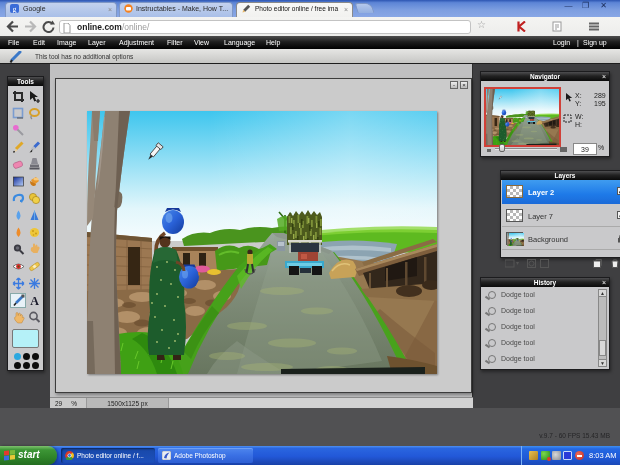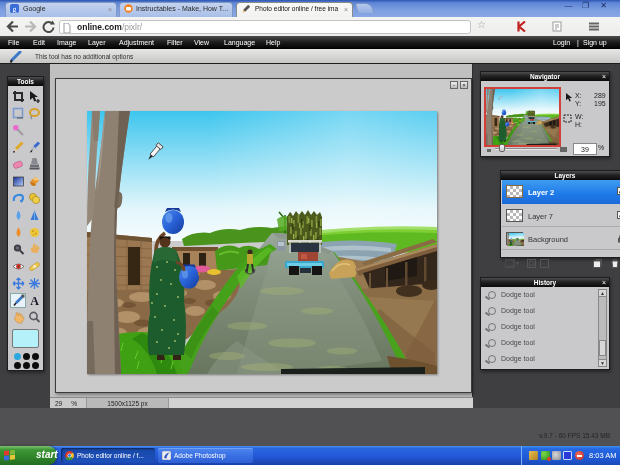--- a/index.html
+++ b/index.html
@@ -89,21 +89,21 @@
   <svg class="abs" style="left:6px;top:3px" width="13" height="13">
         <path d="M7 1.5 L2 6.5 L7 11.5 M2.5 6.5 H12" stroke="#4a4a4a" stroke-width="2.2" fill="none"></path>
       </svg>
   <svg class="abs" style="left:24px;top:3px" width="13" height="13">
         <path d="M6 1.5 L11 6.5 L6 11.5 M1 6.5 H10.5" stroke="#b8b8b8" stroke-width="2.2" fill="none"></path>
       </svg>
   <svg class="abs" style="left:42px;top:3px" width="13" height="13">
         <path d="M10.5 4 A5 5 0 1 0 11.5 7.5" stroke="#4a4a4a" stroke-width="2" fill="none"></path>
         <polygon points="8,4.5 13,4.5 10.5,0.5" fill="#4a4a4a"></polygon>
       </svg>
-  <div id="addr"><b>online.com</b><span class="grey">/pixlr/</span></div>
+  <div id="addr"><b>online.com</b><span class="grey">/online/</span></div>
   <svg class="abs" style="left:63px;top:6px" width="8" height="10">
         <path d="M1 0 h4 l2 2.5 V10 H1 Z" fill="#fff" stroke="#9a9a9a" stroke-width="1"></path>
       </svg>
   <div class="abs" style="left:477px;top:2px;font-size:10px;color:#9a9a9a">☆</div>
   <svg class="abs" style="left:517px;top:4px" width="10" height="11">
         <path d="M1.5 0.5 V10.5 M2 5.5 L8 0.5 M2 5.5 L8 10.5" stroke="#c02020" stroke-width="2.2" fill="none"></path>
       </svg>
   <svg class="abs" style="left:552px;top:4px" width="11" height="11">
         <rect x="1" y="1" width="8" height="9" fill="#fff" stroke="#999"></rect>
         <path d="M3 4h4 M3 6h4 M3 8h2" stroke="#999"></path>
@@ -637,21 +637,21 @@
 <div id="taskbar" class="abs">
   <div id="startbtn">
     <svg class="abs" style="left:4px;top:4px" width="12" height="11" viewBox="0 0 12 11">
           <g transform="skewY(-6)">
             <rect x="0" y="1" width="5" height="4.5" fill="#e23a2e"></rect>
             <rect x="6" y="1" width="5" height="4.5" fill="#7ab83a"></rect>
             <rect x="0" y="6" width="5" height="4.5" fill="#3a6ae0"></rect>
             <rect x="6" y="6" width="5" height="4.5" fill="#e8c838"></rect>
           </g>
         </svg>
-    <span style="margin-left:36px">start</span>
+    <span style="margin-left:18px">start</span>
   </div>
   <div class="taskbtn" style="left:61px;width:94px;background:linear-gradient(180deg,#1848a8,#1d50bc);box-shadow:inset 1px 1px 2px rgba(0,0,0,.5)">
     <svg class="abs" style="left:4px;top:3px" width="9" height="9">
           <circle cx="4.5" cy="4.5" r="4.4" fill="#d83a2a"></circle>
           <path d="M4.5 4.5 L0.5 7.5 A4.4 4.4 0 0 0 8 7.2 Z" fill="#3a9a3a"></path>
           <path d="M4.5 4.5 L8 7.2 A4.4 4.4 0 0 0 7.5 1.5 Z" fill="#e8c020"></path>
           <circle cx="4.5" cy="4.5" r="2" fill="#fff"></circle>
           <circle cx="4.5" cy="4.5" r="1.4" fill="#3a7ae0"></circle>
         </svg>
     <span style="margin-left:16px">Photo editor online / f...</span>

